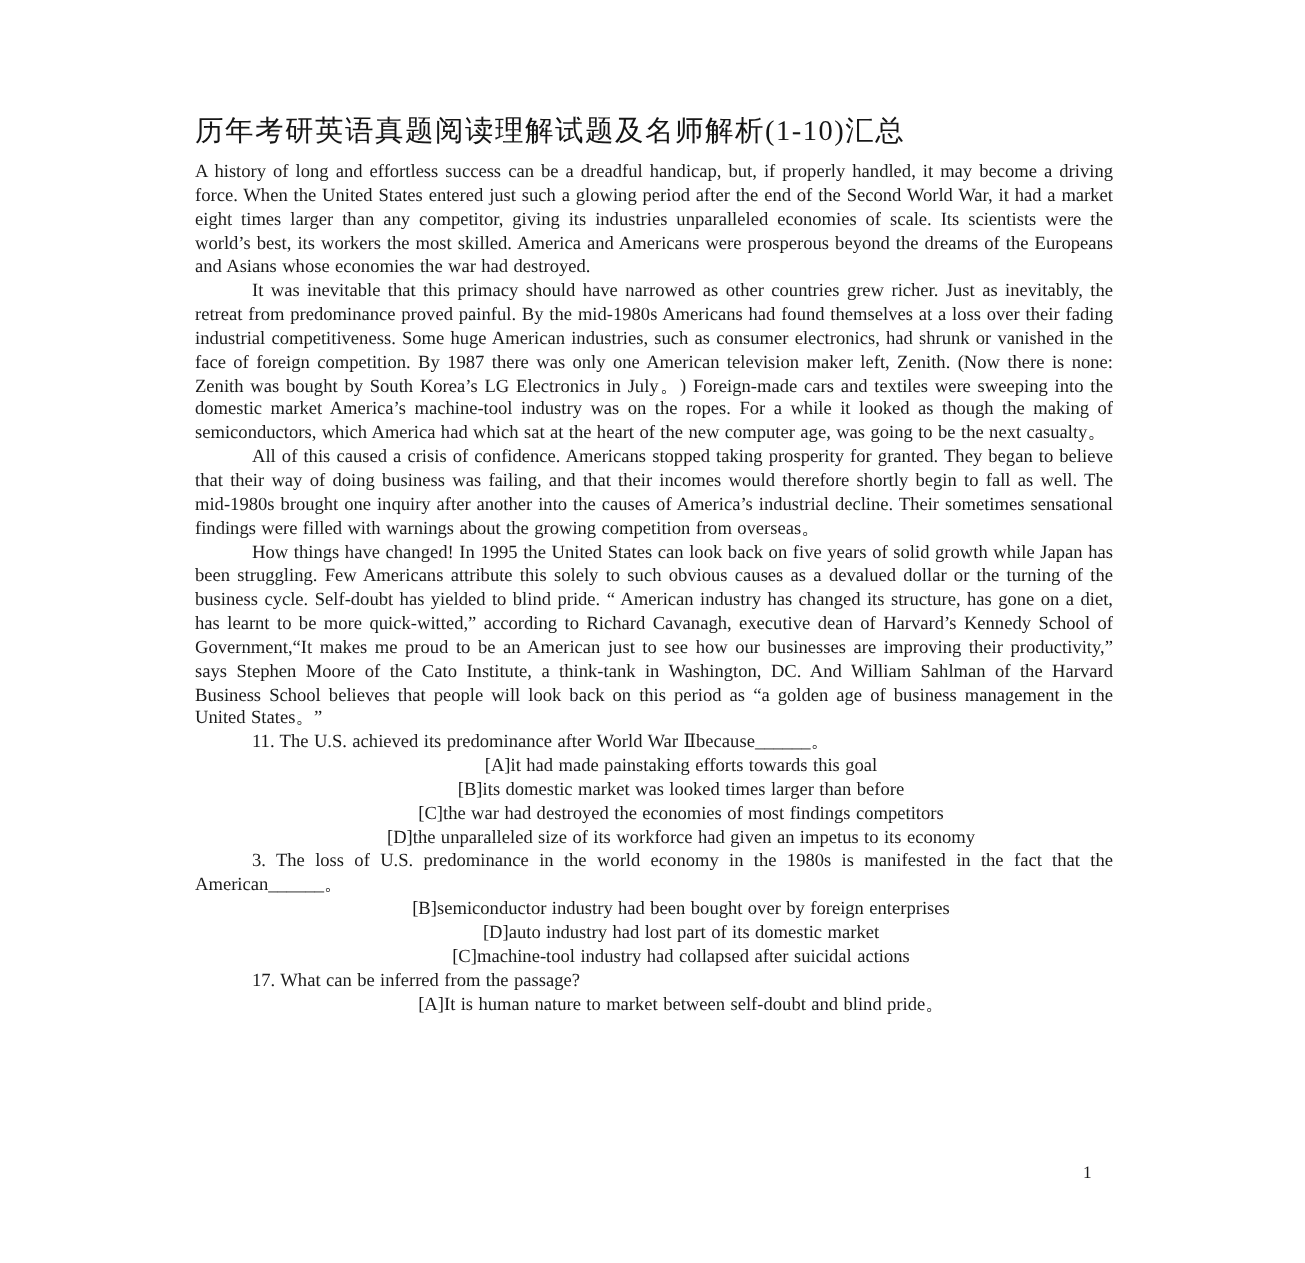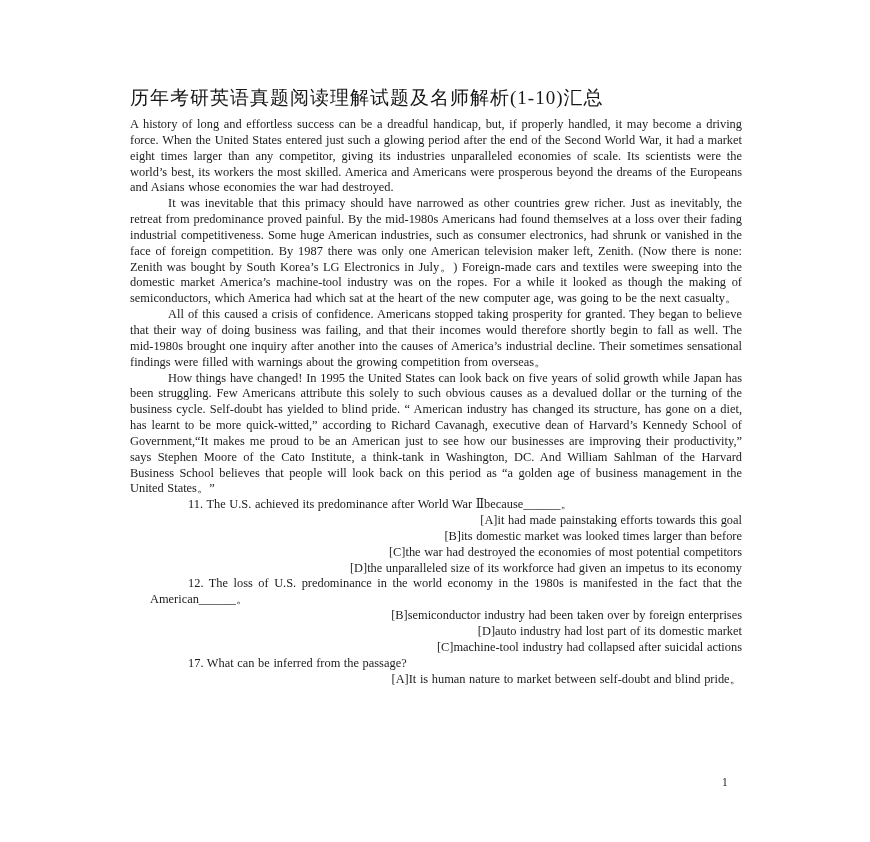--- a/index.html
+++ b/index.html
@@ -12,21 +12,21 @@
     width: 870px;
     height: 842px;
     background: #ffffff;
     overflow: hidden;
     font-family: "Liberation Serif", "DejaVu Serif", serif;
     color: #1b1b1b;
   }
   .content {
     position: absolute;
     left: 130px;
-    top: 86px;
+    top: 76px;
     width: 612px;
   }
   .title {
     font-size: 19px;
     font-weight: 400;
     letter-spacing: 1px;
     margin: 0 0 7px 0;
     line-height: 24px;
     color: #161616;
   }
@@ -36,25 +36,24 @@
     line-height: 15.85px;
     text-align: justify;
     word-spacing: 0.5px;
   }
   .indent {
     text-indent: 38px;
   }
   .stem {
     text-indent: 38px;
     text-align: justify;
-    margin-left: 20px;
   }
   .option {
     padding-left: 36px;
-    text-align: right;
+    text-align: center;
   }
   .page-number {
     position: absolute;
     left: 722px;
     top: 776px;
     font-size: 11.5px;
     color: #1b1b1b;
   }
 </style>
 </head>
@@ -69,25 +68,25 @@
 
     <p class="para indent">It was inevitable that this primacy should have narrowed as other countries grew richer. Just as inevitably, the retreat from predominance proved painful. By the mid-1980s Americans had found themselves at a loss over their fading industrial competitiveness. Some huge American industries, such as consumer electronics, had shrunk or vanished in the face of foreign competition. By 1987 there was only one American television maker left, Zenith. (Now there is none: Zenith was bought by South Korea’s LG Electronics in July。) Foreign-made cars and textiles were sweeping into the domestic market America’s machine-tool industry was on the ropes. For a while it looked as though the making of semiconductors, which America had which sat at the heart of the new computer age, was going to be the next casualty。</p>
 
     <p class="para indent">All of this caused a crisis of confidence. Americans stopped taking prosperity for granted. They began to believe that their way of doing business was failing, and that their incomes would therefore shortly begin to fall as well. The mid-1980s brought one inquiry after another into the causes of America’s industrial decline. Their sometimes sensational findings were filled with warnings about the growing competition from overseas。</p>
 
     <p class="para indent">How things have changed! In 1995 the United States can look back on five years of solid growth while Japan has been struggling. Few Americans attribute this solely to such obvious causes as a devalued dollar or the turning of the business cycle. Self-doubt has yielded to blind pride. “ American industry has changed its structure, has gone on a diet, has learnt to be more quick-witted,” according to Richard Cavanagh, executive dean of Harvard’s Kennedy School of Government,“It makes me proud to be an American just to see how our businesses are improving their productivity,” says Stephen Moore of the Cato Institute, a think-tank in Washington, DC. And William Sahlman of the Harvard Business School believes that people will look back on this period as “a golden age of business management in the United States。”</p>
 
     <p class="para stem">11. The U.S. achieved its predominance after World War Ⅱbecause______。</p>
     <p class="para option">[A]it had made painstaking efforts towards this goal</p>
     <p class="para option">[B]its domestic market was looked times larger than before</p>
-    <p class="para option">[C]the war had destroyed the economies of most potential competitors</p>
+    <p class="para option">[C]the war had destroyed the economies of most findings competitors</p>
     <p class="para option">[D]the unparalleled size of its workforce had given an impetus to its economy</p>
 
-    <p class="para stem">12. The loss of U.S. predominance in the world economy in the 1980s is manifested in the fact that the American______。</p>
-    <p class="para option">[B]semiconductor industry had been taken over by foreign enterprises</p>
+    <p class="para stem">3. The loss of U.S. predominance in the world economy in the 1980s is manifested in the fact that the American______。</p>
+    <p class="para option">[B]semiconductor industry had been bought over by foreign enterprises</p>
     <p class="para option">[D]auto industry had lost part of its domestic market</p>
     <p class="para option">[C]machine-tool industry had collapsed after suicidal actions</p>
 
     <p class="para stem">17. What can be inferred from the passage?</p>
     <p class="para option">[A]It is human nature to market between self-doubt and blind pride。</p>
 
   </div>
 
   <div class="page-number">1</div>
 </div>

